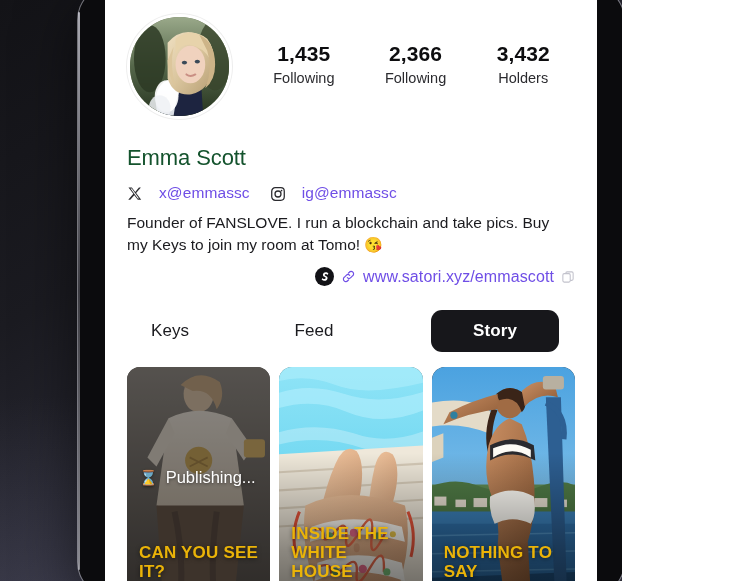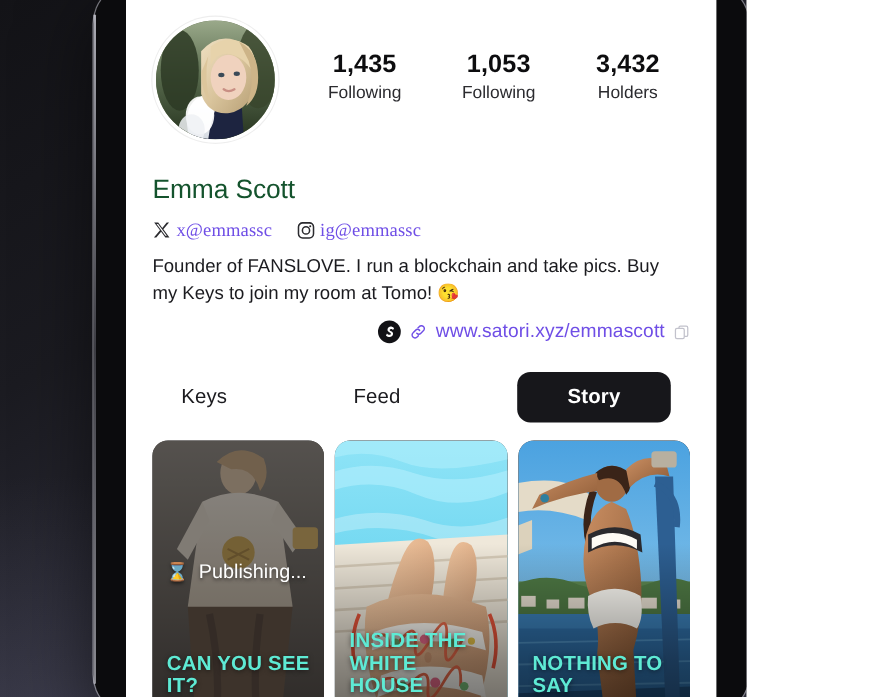--- a/index.html
+++ b/index.html
@@ -131,24 +131,23 @@
   }
 
   .socials {
     display: flex;
     align-items: center;
     gap: 20px;
     margin-top: 13px;
   }
   .social {
     display: flex;
-    align-items: flex-start;
-    gap: 4px;
+    align-items: flex-end;
+    gap: 16px;
     cursor: pointer;
-    font-family: Liberation Serif, serif;
   }
   .social-handle {
     font-size: 15.5px;
     color: #6f4ee6;
     letter-spacing: .1px;
   }
   .ico { display: flex; align-items: center; justify-content: center; }
   .ico svg { display: block; }
 
   .bio {
@@ -243,21 +242,21 @@
     font-weight: 500;
     text-shadow: 0 1px 3px rgba(0,0,0,.5);
   }
   .hourglass { font-size: 15px; line-height: 1; }
 
   .card-caption {
     position: absolute;
     left: 12px;
     right: 10px;
     bottom: 12px;
-    color: #5eead4;
+    color: #eab308;
     font-size: 17px;
     font-weight: 700;
     line-height: 1.12;
     letter-spacing: .2px;
     text-transform: uppercase;
     text-shadow: 0 1px 4px rgba(0,0,0,.55);
   }
 </style>
 </head>
 <body>
@@ -308,21 +307,21 @@
             <path d="M70 18 Q86 26 86 48 Q86 64 76 72 Q84 52 78 34 Z" fill="#cdb488"></path>
           </svg>
         </div>
 
         <div class="stats">
           <div class="stat">
             <div class="stat-value">1,435</div>
             <div class="stat-label">Following</div>
           </div>
           <div class="stat">
-            <div class="stat-value">1,053</div>
+            <div class="stat-value">2,366</div>
             <div class="stat-label">Following</div>
           </div>
           <div class="stat">
             <div class="stat-value">3,432</div>
             <div class="stat-label">Holders</div>
           </div>
         </div>
       </div>
 
       <div class="identity">

